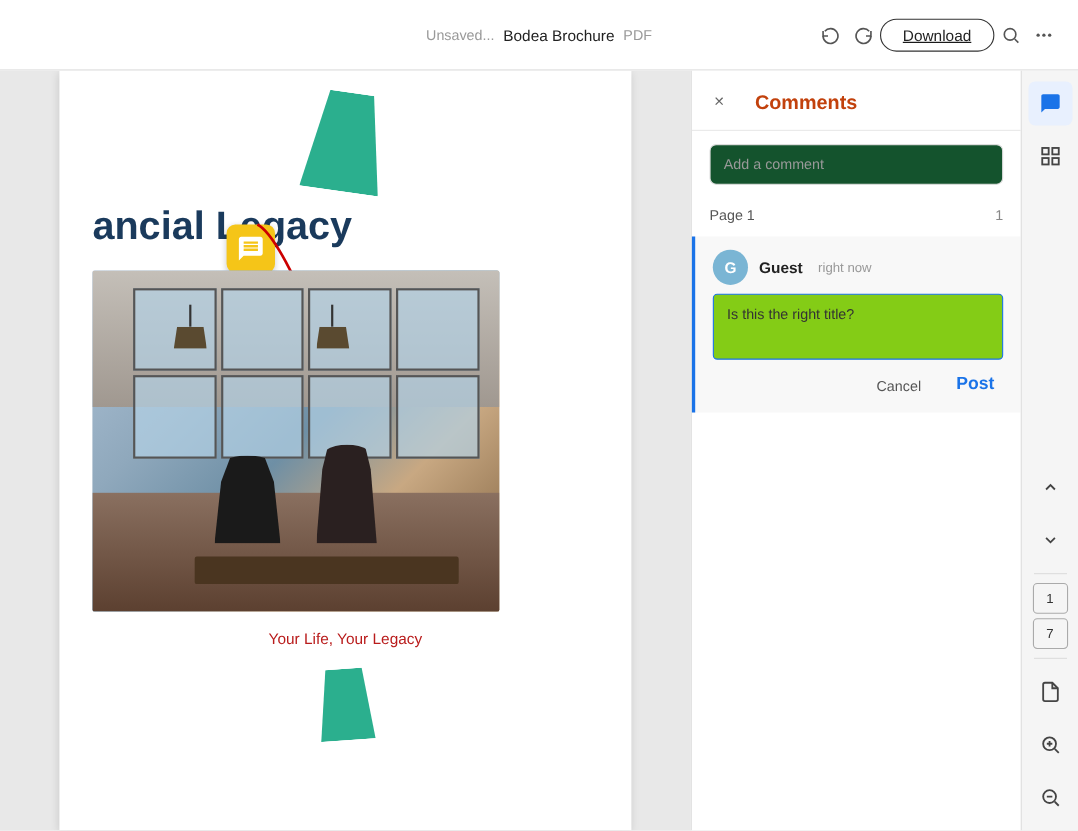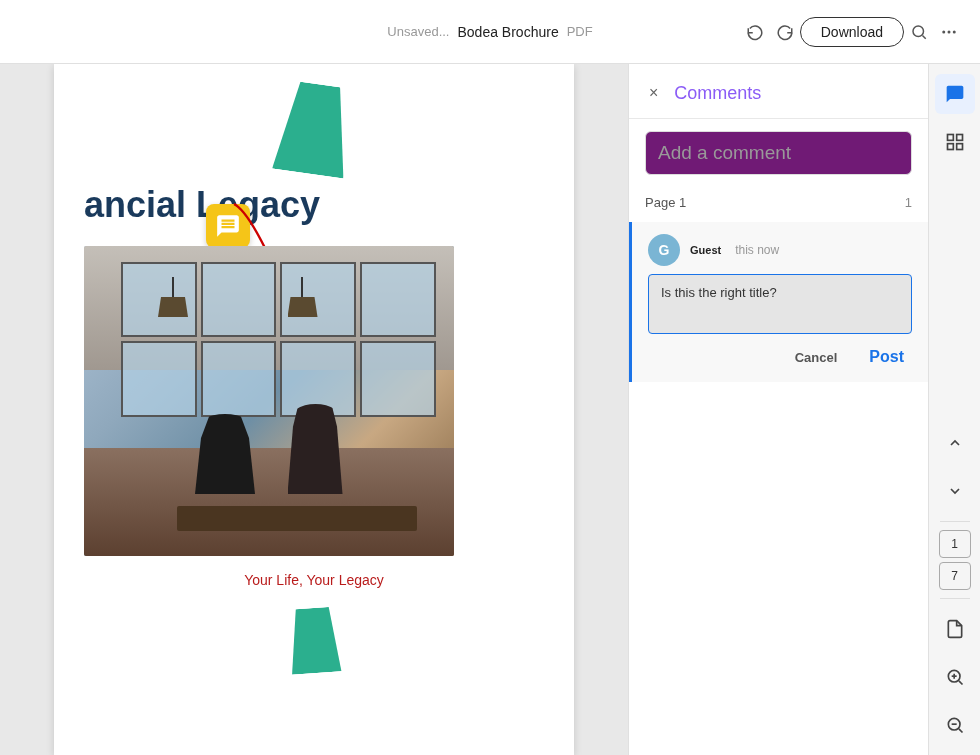--- a/index.html
+++ b/index.html
@@ -19,21 +19,21 @@
     }
     .topbar-center {
       display: flex;
       align-items: center;
       gap: 8px;
       position: absolute;
       left: 50%;
       transform: translateX(-50%);
     }
     .topbar-left { display: flex; align-items: center; gap: 4px; }
-    .topbar-right { display: flex; align-items: center; gap: 0; }
+    .topbar-right { display: flex; align-items: center; gap: 0; text-decoration: underline; }
     .unsaved-label { color: #999; font-size: 13px; }
     .doc-title { color: #222; font-size: 14px; font-weight: 500; }
     .doc-type { color: #999; font-size: 13px; }
     .download-btn {
       border: 1.5px solid #333;
       background: #fff;
       border-radius: 20px;
       padding: 6px 20px;
       font-size: 14px;
       font-weight: 500;
@@ -200,40 +200,41 @@
     }
     .comments-header {
       display: flex;
       align-items: center;
       padding: 16px 16px 12px 16px;
       border-bottom: 1px solid #e8e8e8;
       gap: 12px;
     }
     .comments-title {
       font-size: 18px;
-      font-weight: 400;
-      color: #8b5cf6;
+      font-weight: 700;
+      color: #c2410c;
       flex: 1;
+      margin-left: 12px;
     }
     .close-icon-btn {
       background: none;
       border: none;
       cursor: pointer;
       font-size: 16px;
       color: #666;
       padding: 4px;
     }
     .comments-add-input {
       margin: 12px 16px;
       border: 1px solid #ddd;
       border-radius: 6px;
       padding: 10px 12px;
-      font-size: 19px;
+      font-size: 13px;
       color: #999;
-      background: #701a75;
+      background: #14532d;
       cursor: text;
     }
     .page-section-header {
       display: flex;
       align-items: flex-end;
       justify-content: space-between;
       padding: 8px 16px;
       color: #555;
       font-size: 13px;
       font-weight: 500;
@@ -258,44 +259,44 @@
       height: 32px;
       border-radius: 50%;
       background: #7ab5d4;
       display: flex;
       align-items: center;
       justify-content: center;
       color: #fff;
       font-size: 14px;
       font-weight: 600;
     }
-    .user-name { font-weight: 600; font-size: 11px; color: #222; }
+    .user-name { font-weight: 600; font-size: 14px; color: #222; }
     .comment-time { font-size: 12px; color: #999; margin-left: 4px; }
     .comment-text-box {
       border: 1.5px solid #1a73e8;
       border-radius: 4px;
       padding: 10px 12px;
-      background: #e5e5e5;
+      background: #84cc16;
       font-size: 13px;
       color: #333;
       min-height: 60px;
     }
     .comment-actions {
       display: flex;
       justify-content: flex-end;
       gap: 16px;
       margin-top: 10px;
     }
     .cancel-btn {
       background: none;
       border: none;
       cursor: pointer;
       color: #555;
       font-size: 13px;
-      font-weight: 700;
+      font-weight: 400;
       padding: 4px 8px;
     }
     .post-btn {
       background: none;
       border: none;
       cursor: pointer;
       color: #1a73e8;
       font-size: 16px;
       font-weight: 600;
       padding: 4px 8px;
@@ -465,21 +466,21 @@
       <span>Page 1</span>
       <span class="page-section-count">1</span>
     </div>
 
     <div class="comment-item">
       <div class="comment-user-row">
         <div class="user-avatar">
           <span>G</span>
         </div>
         <span class="user-name">Guest</span>
-        <span class="comment-time">this now</span>
+        <span class="comment-time">right now</span>
       </div>
       <div class="comment-text-box">
         <span>Is this the right title?</span>
       </div>
       <div class="comment-actions">
         <button class="cancel-btn">Cancel</button>
         <button class="post-btn">Post</button>
       </div>
     </div>
   </div>

